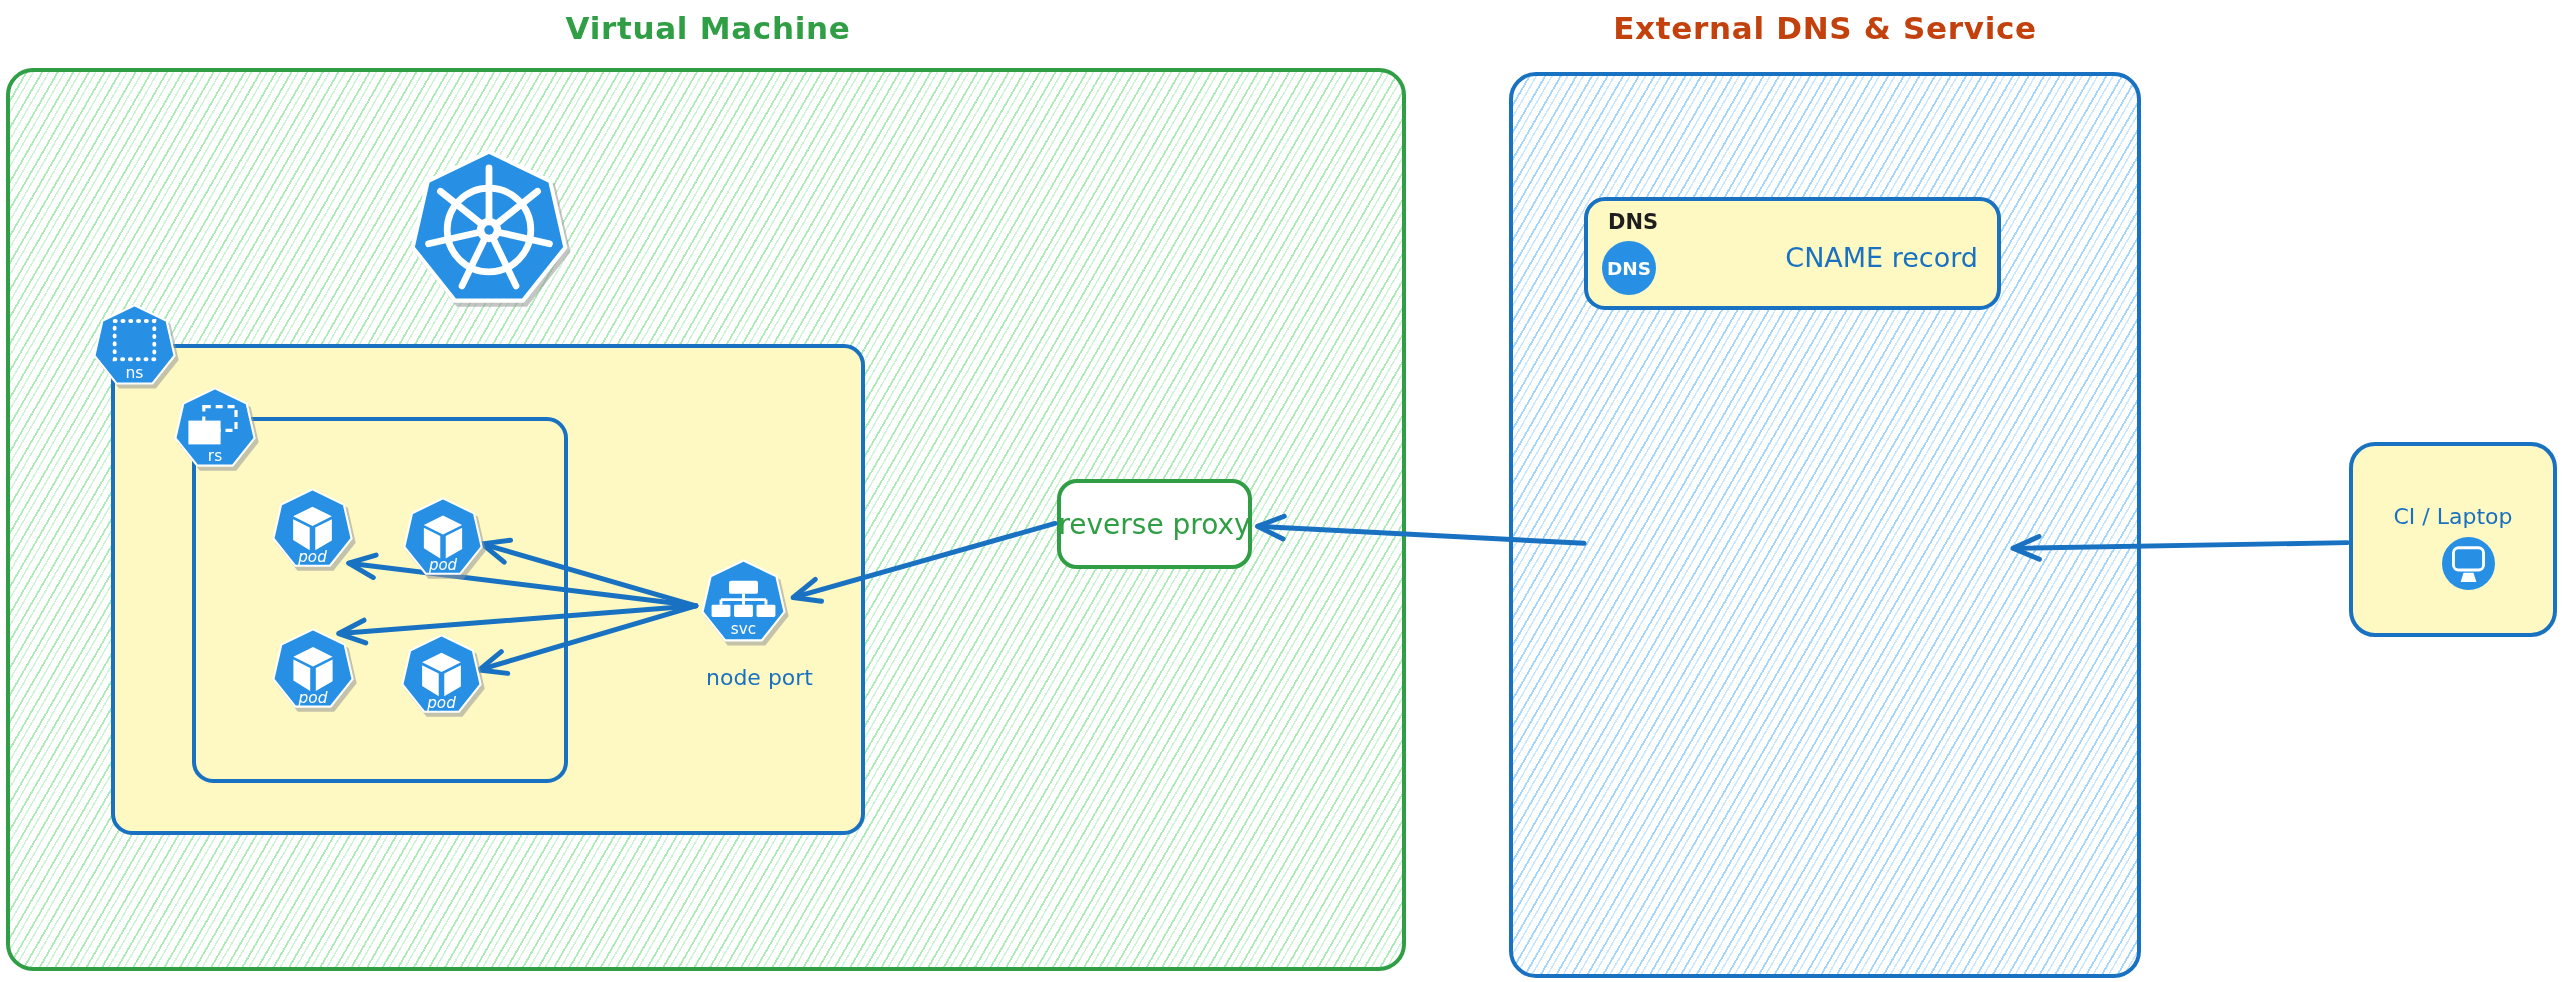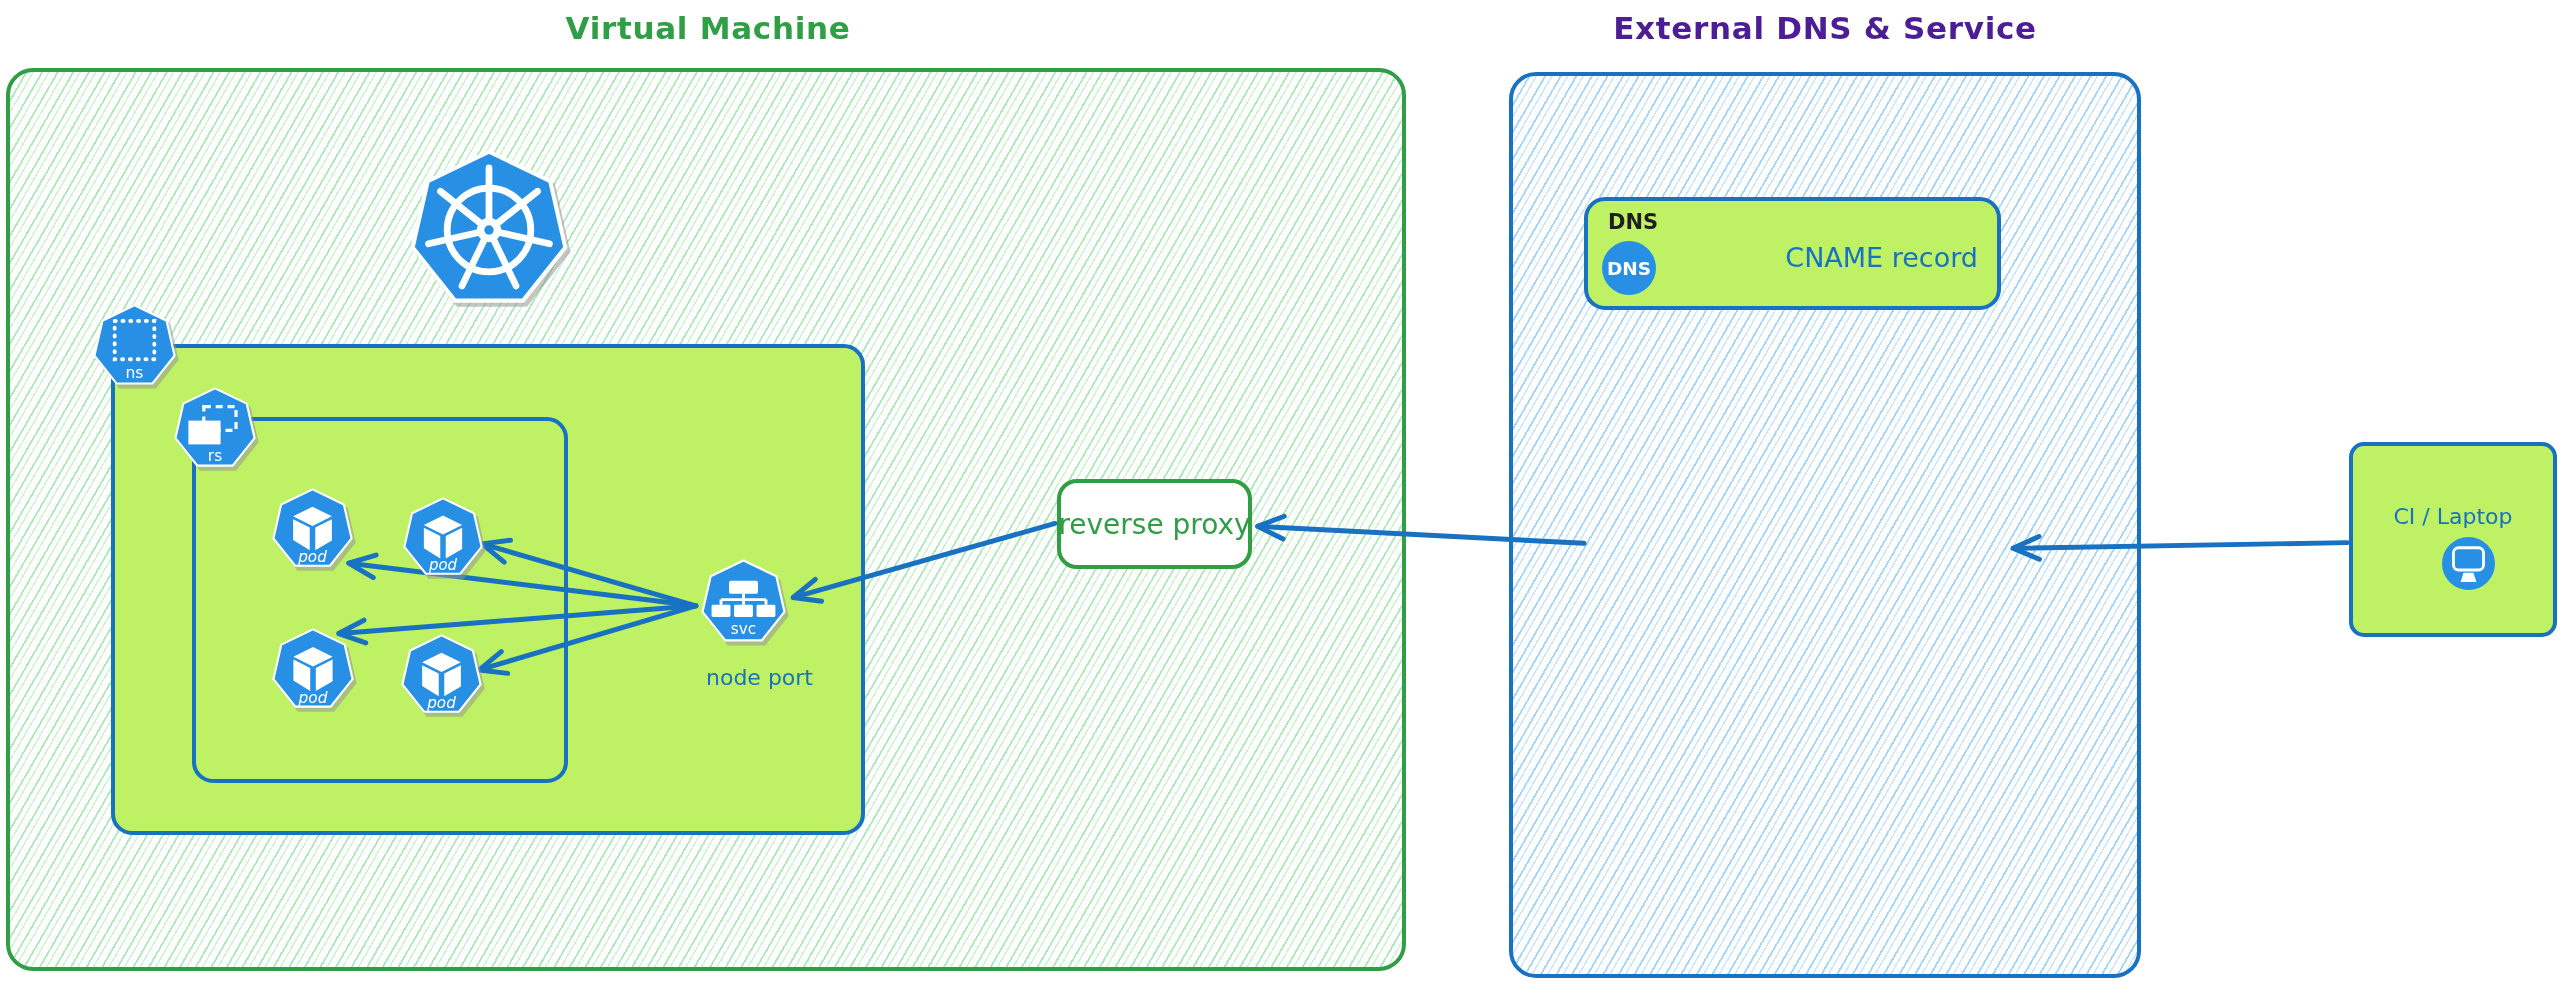--- a/index.html
+++ b/index.html
@@ -13,26 +13,26 @@
       rgba(105,219,124,0.55) 0 1.8px, transparent 1.8px 6px,
       rgba(105,219,124,0.32) 6px 7.5px, transparent 7.5px 13.5px);
   }
   .ext-box{
     border:4.3px solid #1971c2;border-radius:27px;
     background-image:repeating-linear-gradient(120deg,
       rgba(116,192,252,0.65) 0 1.8px, transparent 1.8px 6px,
       rgba(116,192,252,0.38) 6px 7.5px, transparent 7.5px 13.5px);
   }
   
-  .wbox{background:#bef264;border:4.3px solid #1971c2;border-radius:21px;}
+  .wbox{background:#fef9c3;border:4.3px solid #1971c2;border-radius:21px;}
   .gbox{background:#ffffff;border:4.3px solid #2f9e44;border-radius:20px;}
   
   .title{font-size:31px;font-weight:bold;text-align:center;letter-spacing:0.7px;}
   .green-t{color:#2f9e44;}
-  .blue-t{color:#4c1d95;}
+  .blue-t{color:#c2410c;}
   .center-flex{display:flex;align-items:center;justify-content:center;}
   .boxlabel{font-size:27px;color:#1971c2;white-space:nowrap;}
   
   svg.hepta{position:absolute;overflow:visible;
     filter:drop-shadow(3.6px 4.3px 0 rgba(150,150,150,0.55));}
   svg text{font-family:"DejaVu Sans",sans-serif;fill:#ffffff;text-anchor:middle;}
   .badge{background:#2790e5;border-radius:50%;display:flex;align-items:center;justify-content:center;}
   .badge span{color:#ffffff;font-weight:bold;}
   .overlay{position:absolute;left:0;top:0;z-index:5;pointer-events:none;}
   .icon-layer{z-index:6;}
@@ -58,21 +58,21 @@
       <span style="font-size:18.5px;">DNS</span>
     </div>
     <div class="abs boxlabel" style="left:92px;top:41px;width:298px;text-align:right;">CNAME record</div>
   </div>
 
 
   <div class="abs gbox center-flex" style="left:1057px;top:479px;width:195px;height:90px;">
     <span style="font-size:28px;color:#2f9e44;white-space:nowrap;">reverse proxy</span>
   </div>
 
-  <div class="abs wbox" style="left:2349px;top:442px;width:208px;height:195px;border-radius:15px;">
+  <div class="abs wbox" style="left:2349px;top:442px;width:208px;height:195px;border-radius:26px;">
     <div class="abs" style="left:0;top:58px;width:100%;text-align:center;font-size:22px;color:#1971c2;">CI / Laptop</div>
     <div class="abs badge" style="left:89px;top:91px;width:53px;height:53px;">
       <svg width="53" height="53" viewBox="0 0 74 74">
         <rect x="16" y="15" width="42" height="31" rx="7" fill="none" stroke="#ffffff" stroke-width="4"></rect>
         <path d="M30,50 L44,50 L48,63 L26,63 Z" fill="#ffffff"></path>
       </svg>
     </div>
   </div>
 
   <svg class="overlay" width="2576" height="983" viewBox="0 0 3628 1384">

